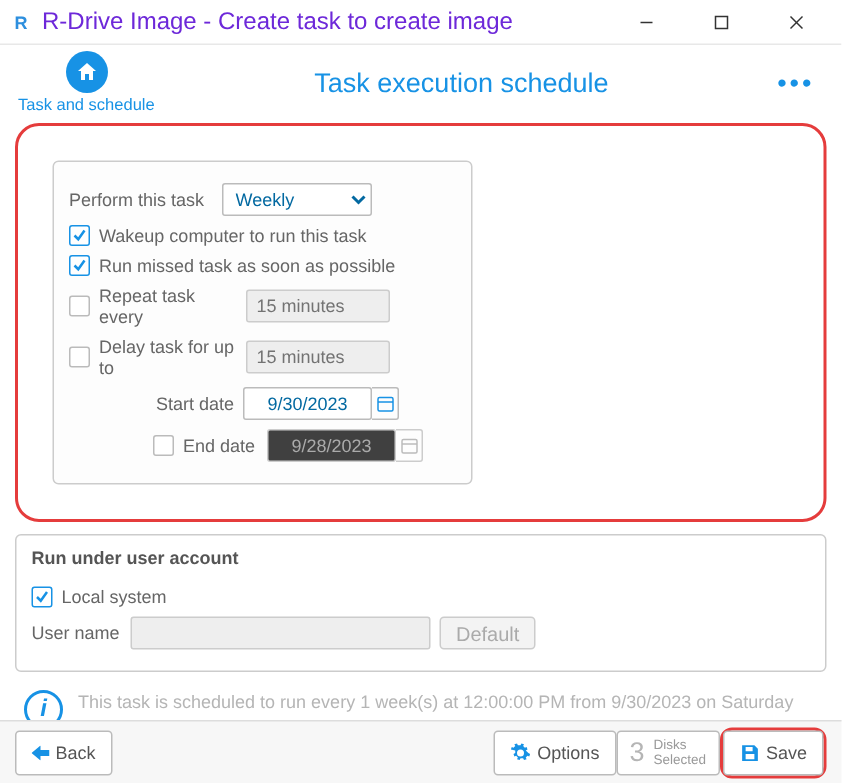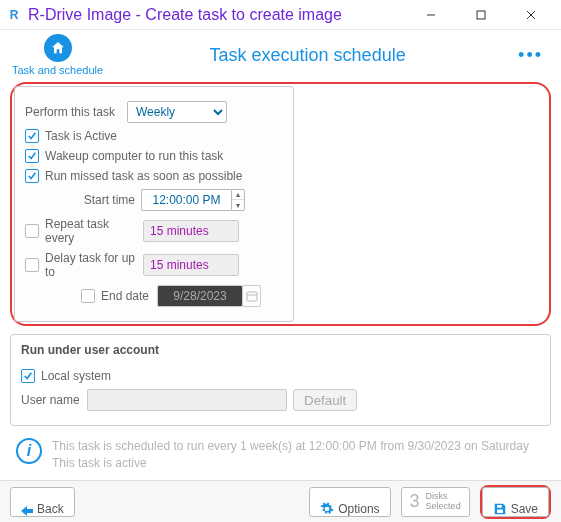--- a/index.html
+++ b/index.html
@@ -12,58 +12,58 @@
 
   .header { display:flex; align-items:center; padding: 4px 12px 6px 12px; }
   .home { display:flex; flex-direction:column; align-items:center; color:#1792e5; }
   .home-circle { width:28px; height:28px; border-radius:50%; background:#1792e5; display:flex; align-items:center; justify-content:center; }
   .home-circle svg { width:16px; height:16px; fill:#fff; }
   .home-label { font-size:11px; color:#1792e5; margin-top:2px; }
   .header-title { flex:1; text-align:center; color:#1792e5; font-size:18px; }
   .more { color:#1792e5; font-size:18px; letter-spacing:2px; padding:0 6px; }
 
   .body { padding: 0 10px; }
-  .redbox { border:2px solid #e53c3c; border-radius:16px; padding:2px; display:flex; gap:6px; }
+  .redbox { border:2px solid #e53c3c; border-radius:16px; padding:23px; display:flex; gap:6px; }
   .panel { border:1px solid #ccc; border-radius:4px; background:#fdfdfd; padding:8px 10px; }
   .leftp { flex: 0 0 280px; }
   .rightp { flex: 1; }
   .section-title { font-weight:bold; color:#555; padding-bottom:6px; }
   .row { display:flex; align-items:center; margin:6px 0; gap:6px; }
   .label { color:#666; }
   .label.right { text-align:right; width:110px; }
   .chk { width:14px; height:14px; border:1px solid #1792e5; border-radius:2px; display:inline-flex; align-items:center; justify-content:center; background:#fff; flex-shrink:0; }
   .chk.checked svg { width:10px; height:10px; stroke:#1792e5; }
   .chk.unchecked { border-color:#bbb; }
   select, input[type=text] { height:22px; border:1px solid #bbb; border-radius:2px; background:#fff; font-size:12px; padding:0 4px; color:#0369a1; }
   select { width:100px; }
   .spin { display:flex; }
   .spin input { width:90px; text-align:center; border-right:none; border-radius:2px 0 0 2px; }
   .spinbtns { display:flex; flex-direction:column; border:1px solid #bbb; border-radius:0 2px 2px 0; width:14px; }
   .spinbtns div { height:10px; font-size:7px; display:flex; align-items:center; justify-content:center; color:#666; border-bottom:1px solid #ddd; }
   .spinbtns div:last-child { border-bottom:none; }
-  .disabled-input { background:#eee; color:#a21caf; border:1px solid #ccc; width:96px; height:22px; border-radius:2px; display:flex; align-items:center; padding:0 6px; }
+  .disabled-input { background:#eee; color:#737373; border:1px solid #ccc; width:96px; height:22px; border-radius:2px; display:flex; align-items:center; padding:0 6px; }
   .dateinput { display:flex; align-items:center; }
   .dateinput input { width:86px; text-align:center; }
   .dateinput .cal { width:18px; height:22px; border:1px solid #bbb; border-left:none; display:flex; align-items:center; justify-content:center; border-radius:0 2px 2px 0; }
   .dateinput .cal svg { width:12px; height:12px; }
   .dateinput.disabled input { background:#404040; color:#aaa; border-color:#ccc; }
   .dateinput.disabled .cal { border-color:#ccc; }
 
   .accountbox { border:1px solid #ccc; border-radius:4px; margin-top:8px; padding:8px 10px; }
   .uname { background:#eee; border:1px solid #ccc; width:200px; height:22px; border-radius:2px; }
   .btn-def { border:1px solid #ccc; border-radius:3px; background:#f3f3f3; color:#aaa; height:22px; padding:0 10px; }
 
   .infobox { display:flex; gap:10px; margin-top:8px; padding:4px 6px; }
   .infoicon { width:26px; height:26px; border:2px solid #1792e5; border-radius:50%; color:#1792e5; display:flex; align-items:center; justify-content:center; font-weight:bold; font-style:italic; font-size:16px; flex-shrink:0; }
   .infotext { color:#b5b5b5; font-size:12px; line-height:1.4; }
 
   .footer { position:absolute; bottom:0; left:0; right:0; border-top:1px solid #ddd; background:#f7f7f7; height:42px; display:flex; align-items:center; padding:0 10px; }
-  .fbtn { border:1px solid #bbb; border-radius:3px; background:#fff; height:30px; display:flex; align-items:flex-end; padding:0 10px; gap:4px; color:#555; font-size:12px; }
+  .fbtn { border:1px solid #bbb; border-radius:3px; background:#fff; height:30px; display:flex; align-items:center; padding:0 10px; gap:4px; color:#555; font-size:12px; }
   .fbtn .icon { color:#1792e5; display:flex; align-items:center; }
-  .footer-right { margin-left:auto; display:flex; gap:10px; align-items:center; }
+  .footer-right { margin-left:auto; display:flex; gap:0; align-items:center; }
   .disks { border:1px solid #bbb; border-radius:3px; background:#fff; height:30px; display:flex; align-items:center; padding:0 8px; gap:6px; }
   .disks .num { font-size:18px; color:#b5b5b5; }
   .disks .txt { font-size:9px; line-height:1.1; color:#999; }
   .savewrap { border:2px solid #e53c3c; border-radius:8px; padding:0; }
 </style>
 </head>
 <body>
 
 <div class="titlebar">
   <div class="appicon">R</div>
@@ -109,57 +109,51 @@
         <select>
           <option>Weekly</option>
         </select>
       </div>
       <div class="row">
         <span class="chk checked">
             <svg viewBox="0 0 12 12" fill="none">
               <path d="M2 6l3 3 5-7" stroke-width="2"></path>
             </svg>
           </span>
-        <span class="label">Task is Active</span>
-      </div>
-      <div class="row">
-        <span class="chk checked">
-            <svg viewBox="0 0 12 12" fill="none">
-              <path d="M2 6l3 3 5-7" stroke-width="2"></path>
-            </svg>
-          </span>
         <span class="label">Wakeup computer to run this task</span>
       </div>
       <div class="row">
         <span class="chk checked">
             <svg viewBox="0 0 12 12" fill="none">
               <path d="M2 6l3 3 5-7" stroke-width="2"></path>
             </svg>
           </span>
         <span class="label">Run missed task as soon as possible</span>
       </div>
       <div class="row">
-        <span class="label right">Start time</span>
-        <div class="spin">
-          <input type="text" value="12:00:00 PM" style="">
-          <div class="spinbtns">
-              <div>▲</div>
-              <div>▼</div>
-            </div>
-        </div>
-      </div>
-      <div class="row">
         <span class="chk unchecked"></span>
         <span class="label" style="width:92px">Repeat task every</span>
         <div class="disabled-input">15 minutes</div>
       </div>
       <div class="row">
         <span class="chk unchecked"></span>
         <span class="label" style="width:92px">Delay task for up to</span>
         <div class="disabled-input">15 minutes</div>
+      </div>
+      <div class="row">
+        <span class="label right">Start date</span>
+        <div class="dateinput">
+          <input type="text" value="9/30/2023" style="">
+          <div class="cal">
+              <svg viewBox="0 0 12 12">
+                <rect x="1" y="2" width="10" height="9" rx="1" fill="none" stroke="#1792e5"></rect>
+                <line x1="1" y1="5" x2="11" y2="5" stroke="#1792e5"></line>
+              </svg>
+            </div>
+        </div>
       </div>
       <div class="row">
         <span style="width:50px"></span>
         <span class="chk unchecked"></span>
         <span class="label" style="width:50px">End date</span>
         <div class="dateinput disabled">
           <input type="text" disabled="" value="9/28/2023" style="">
           <div class="cal">
               <svg viewBox="0 0 12 12">
                 <rect x="1" y="2" width="10" height="9" rx="1" fill="none" stroke="#bbb"></rect>

